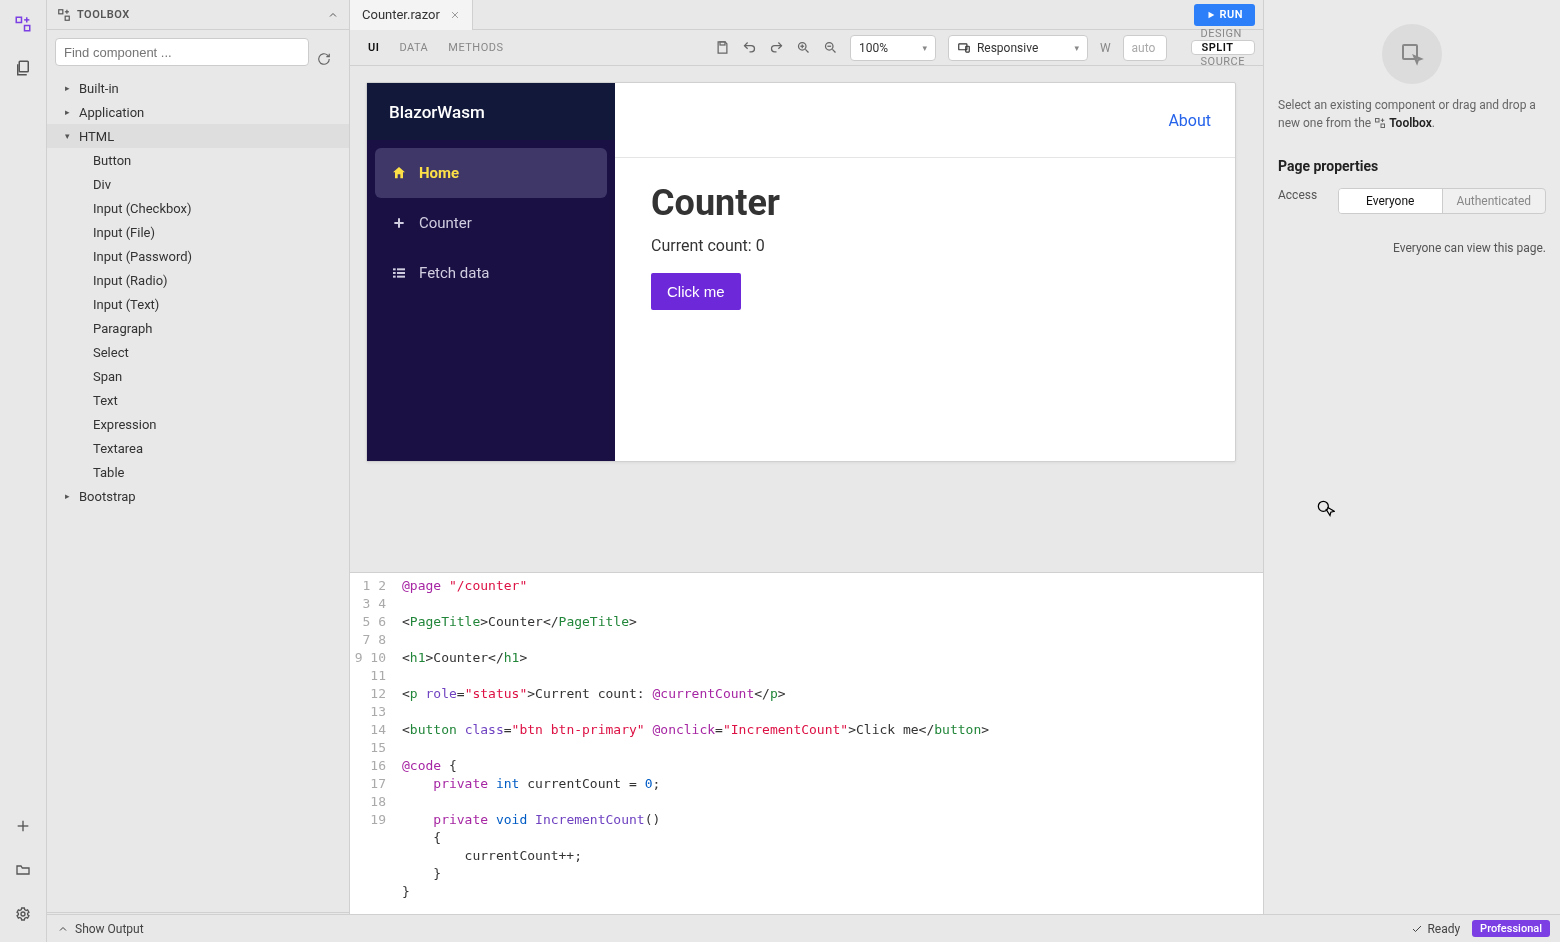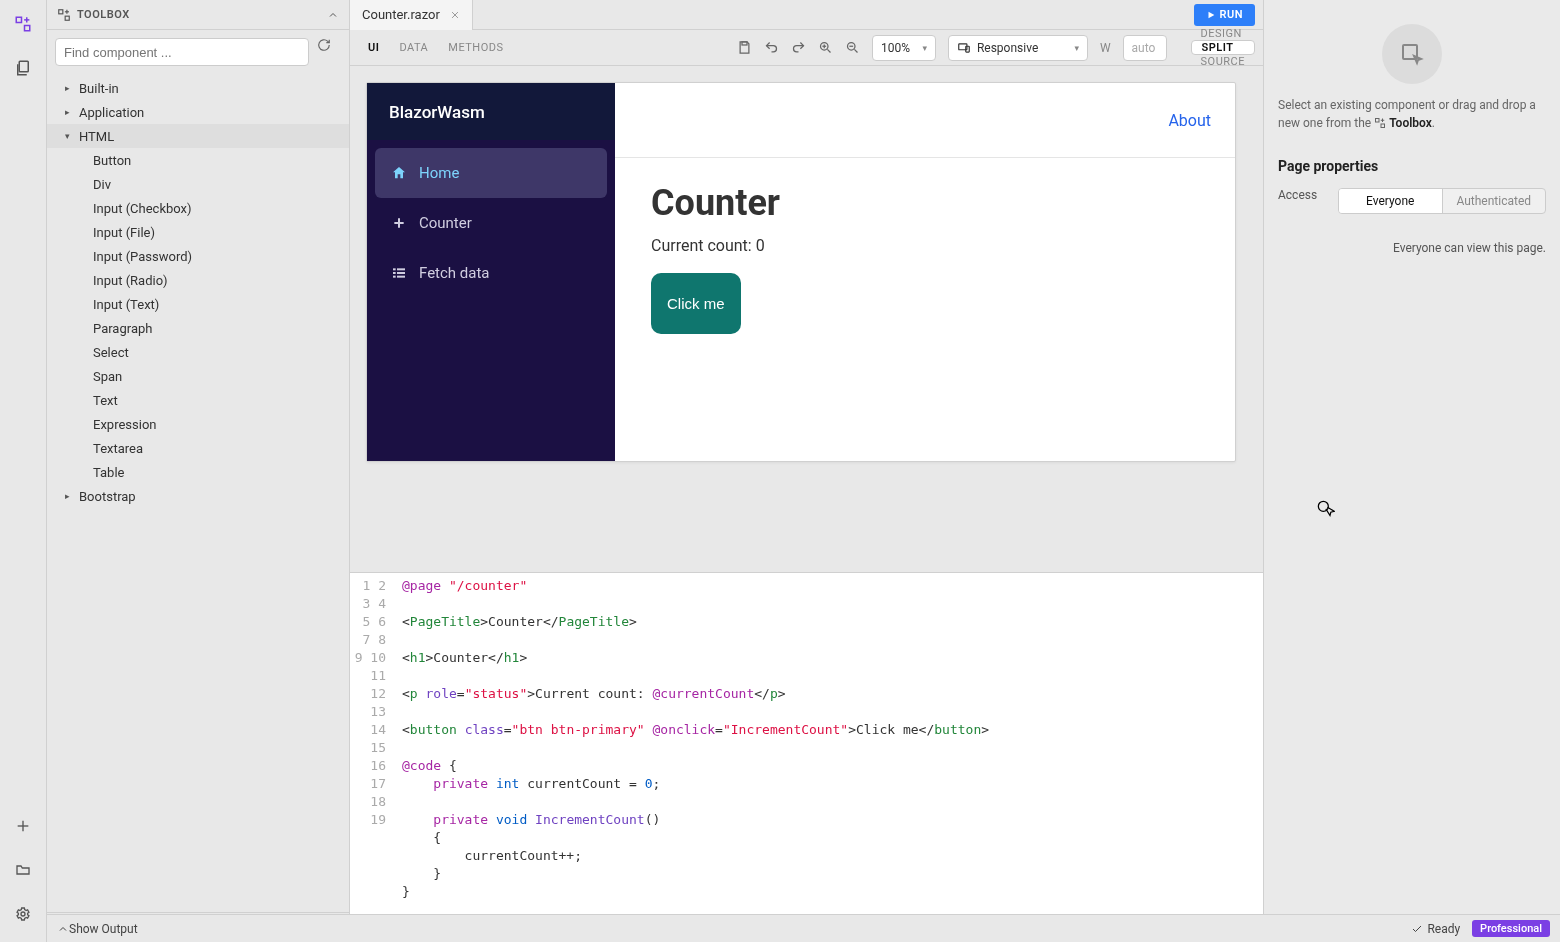--- a/index.html
+++ b/index.html
@@ -63,21 +63,21 @@
   font-weight: 600;
   border-bottom: 1px solid #d0d0d0;
 }
 .toolbox-header .chev {
   margin-left: auto;
   cursor: pointer;
 }
 .toolbox-search {
   padding: 8px;
   display: flex;
-  align-items: flex-start;
+  align-items: flex-end;
   gap: 8px;
 }
 .toolbox-search input {
   flex: 1;
   height: 28px;
   border: 1px solid #ccc;
   border-radius: 4px;
   padding: 0 8px;
   font-size: 13px;
   background: #fff;
@@ -203,21 +203,21 @@
   border: 1px solid #ccc;
   border-radius: 4px;
   height: 26px;
   display: flex;
   align-items: center;
   padding: 0 8px;
   background: #fff;
   font-size: 12px;
   color: #333;
 }
-.zoom-drop { width: 64px; justify-content:space-between;}
+.zoom-drop { width: 86px; justify-content:space-between;}
 .resp-drop { width: 140px; gap: 6px;}
 .resp-drop .dd-chev { margin-left:auto; color:#888; font-size:9px;}
 .w-label { color:#888; font-size:12px; }
 .w-input { width: 44px; color:#aaa; }
 .right-seg {
   display: flex;
   margin-left: 12px;
   flex-direction: column;
 }
 .right-seg .seg-btn.active {
@@ -272,45 +272,46 @@
   align-items: center;
   padding: 0 16px;
   border-radius: 6px;
   cursor: pointer;
   font-size: 15px;
   color: #d0cde0;
   gap: 12px;
 }
 .pf-nav-item.active {
   background: #3e3768;
-  color: #7dd3fc;
+  color: #fde047;
+  font-weight: bold;
 }
 .pf-main {
   flex: 1;
   display: flex;
   flex-direction: column;
 }
 .pf-top {
   height: 75px;
   border-bottom: 1px solid #e5e5e5;
   display: flex;
   align-items: center;
   justify-content: flex-end;
   padding: 0 24px;
 }
 .pf-top a { color: #2563eb; text-decoration: none; font-size: 16px; }
 .pf-content { padding: 24px 36px; }
 .pf-content h1 { font-size: 36px; font-weight: 700; margin-bottom: 12px; }
 .pf-content p { font-size: 16px; margin-bottom: 18px; }
 .pf-btn {
-  background: #0f766e;
+  background: #6d28d9;
   color: #fff;
   border: none;
-  padding: 22px 16px;
-  border-radius: 10px;
+  padding: 10px 16px;
+  border-radius: 2px;
   font-size: 15px;
   cursor: pointer;
 }
 
 
 .code-editor {
   height: 370px;
   background: #fff;
   border-top: 1px solid #d0d0d0;
   display: flex;
@@ -409,21 +410,21 @@
   right: 0;
   height: 28px;
   background: #e8e8e8;
   border-top: 1px solid #d0d0d0;
   display: flex;
   align-items: center;
   padding: 0 10px;
   font-size: 12px;
   color: #444;
 }
-.statusbar .show-output { display:flex; align-items:center; gap:0; cursor:pointer;}
+.statusbar .show-output { display:flex; align-items:center; gap:6px; cursor:pointer;}
 .statusbar .spacer { flex: 1; }
 .statusbar .ready { margin-right: 12px; display:flex; align-items:center; gap:4px;}
 .badge {
   background: #7b3fe4;
   color: #fff;
   padding: 2px 8px;
   border-radius: 3px;
   font-size: 11px;
   font-weight: 500;
 }

